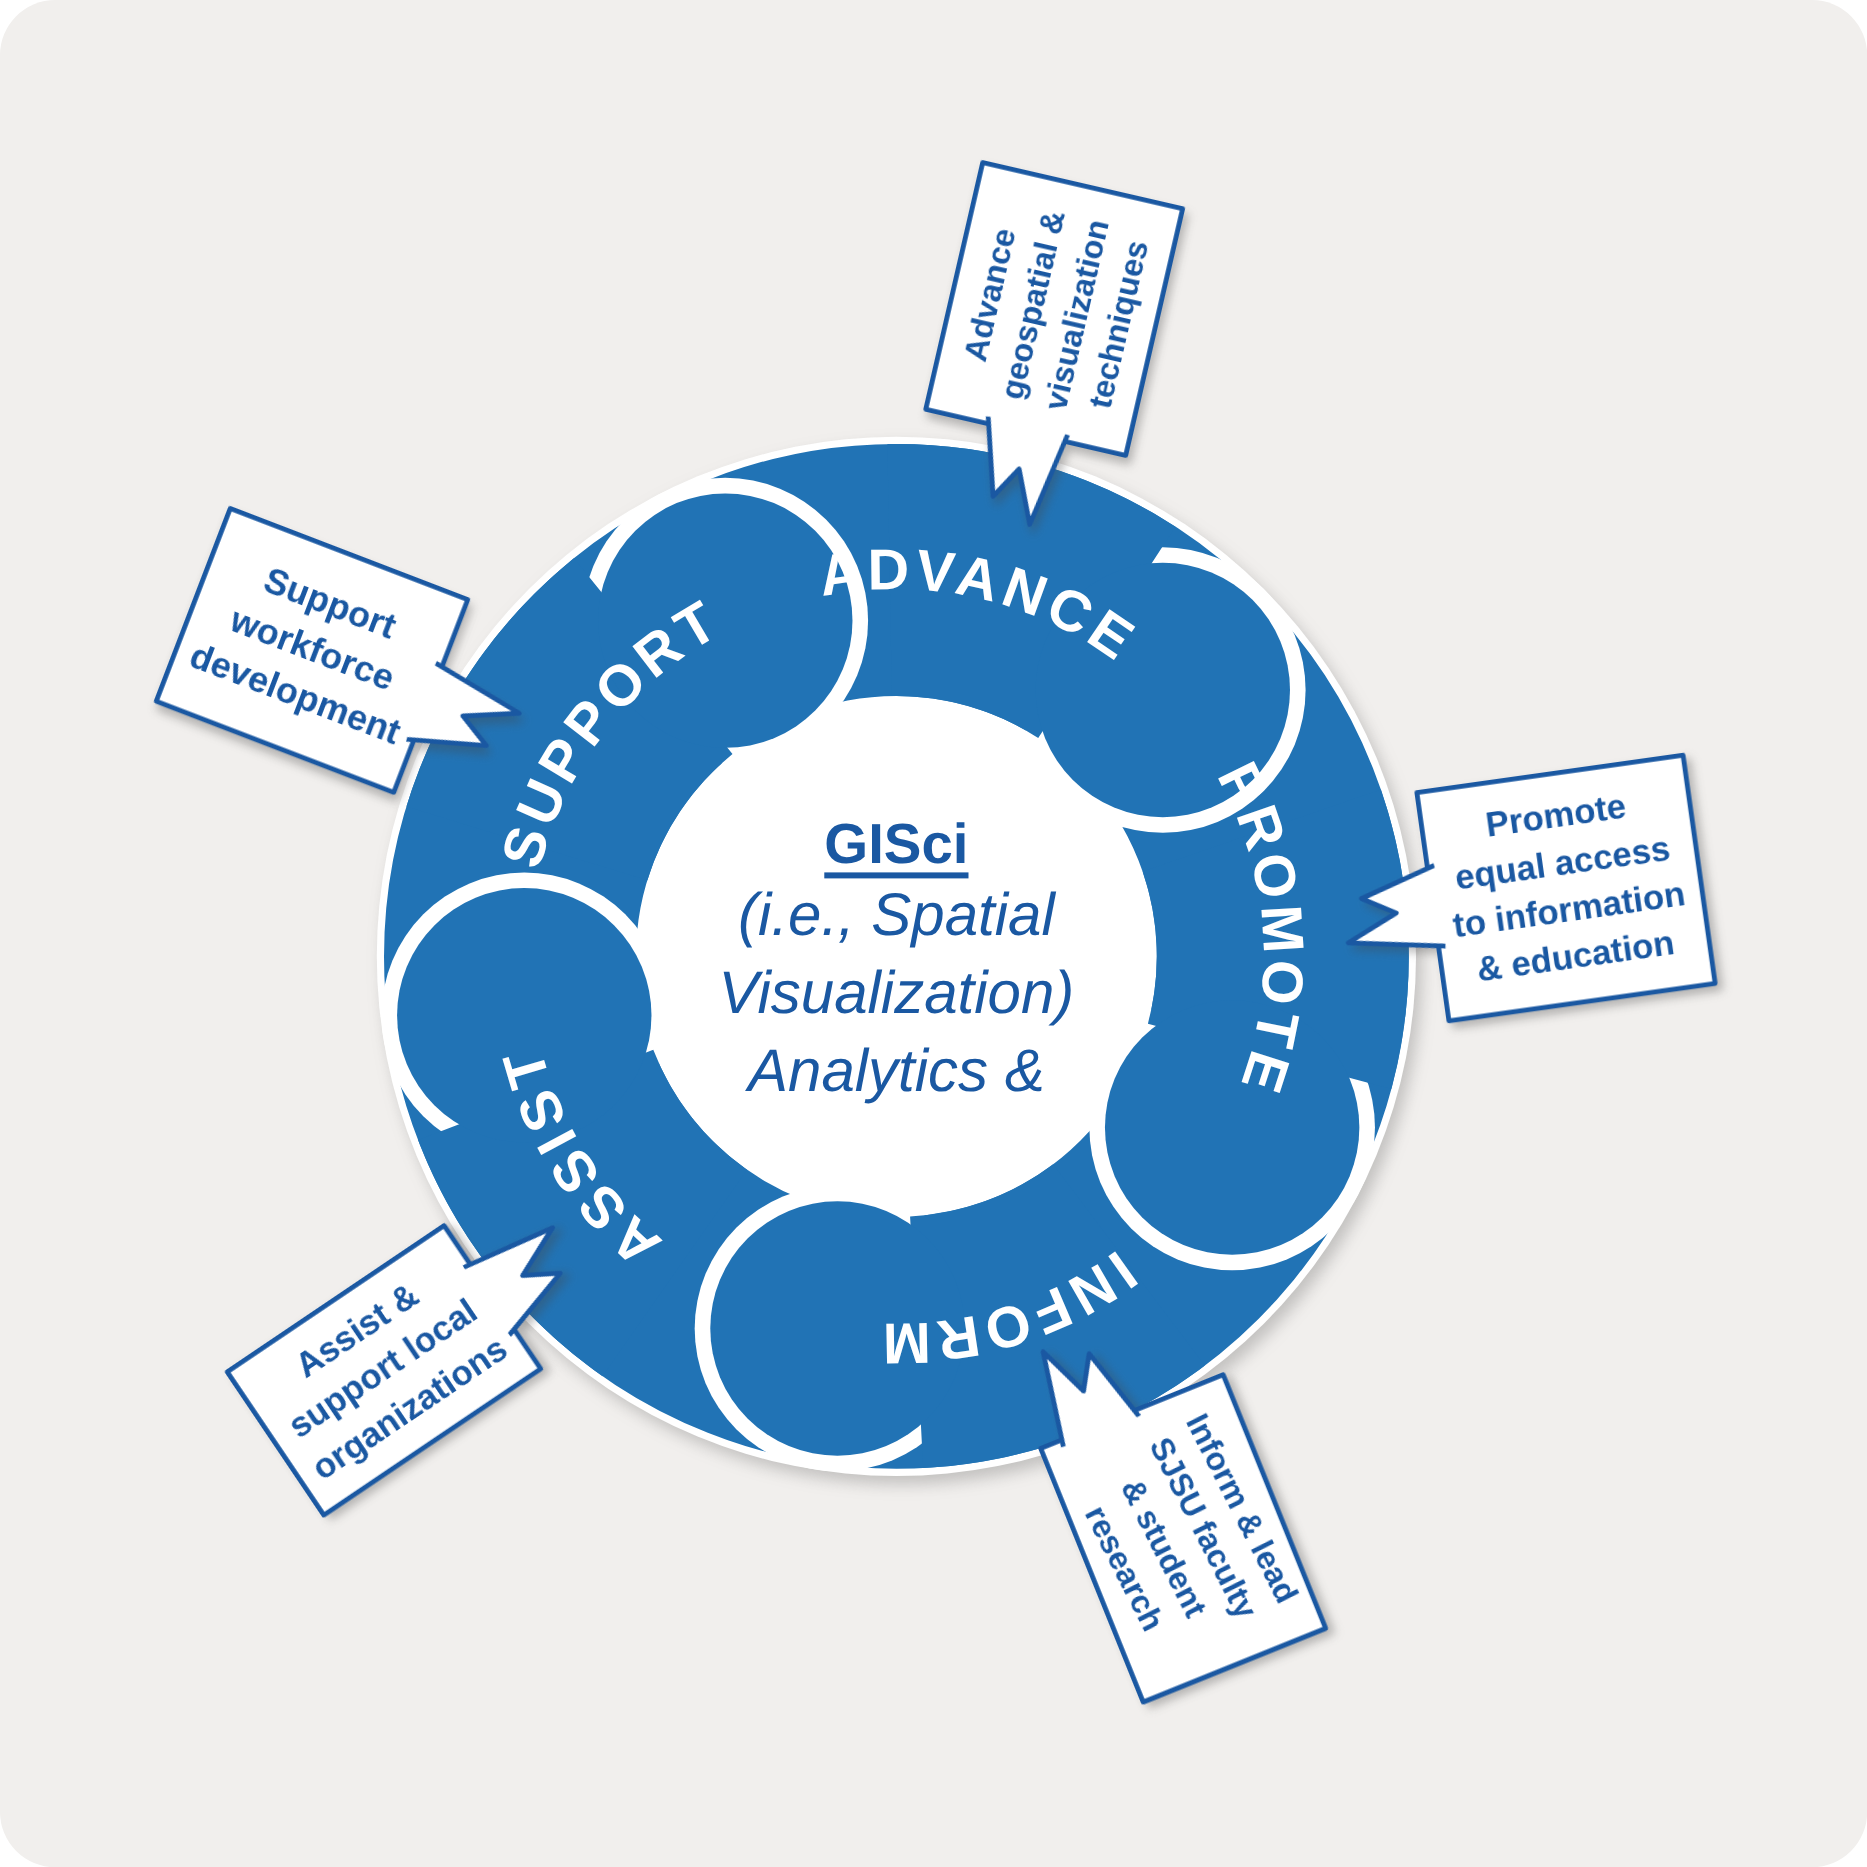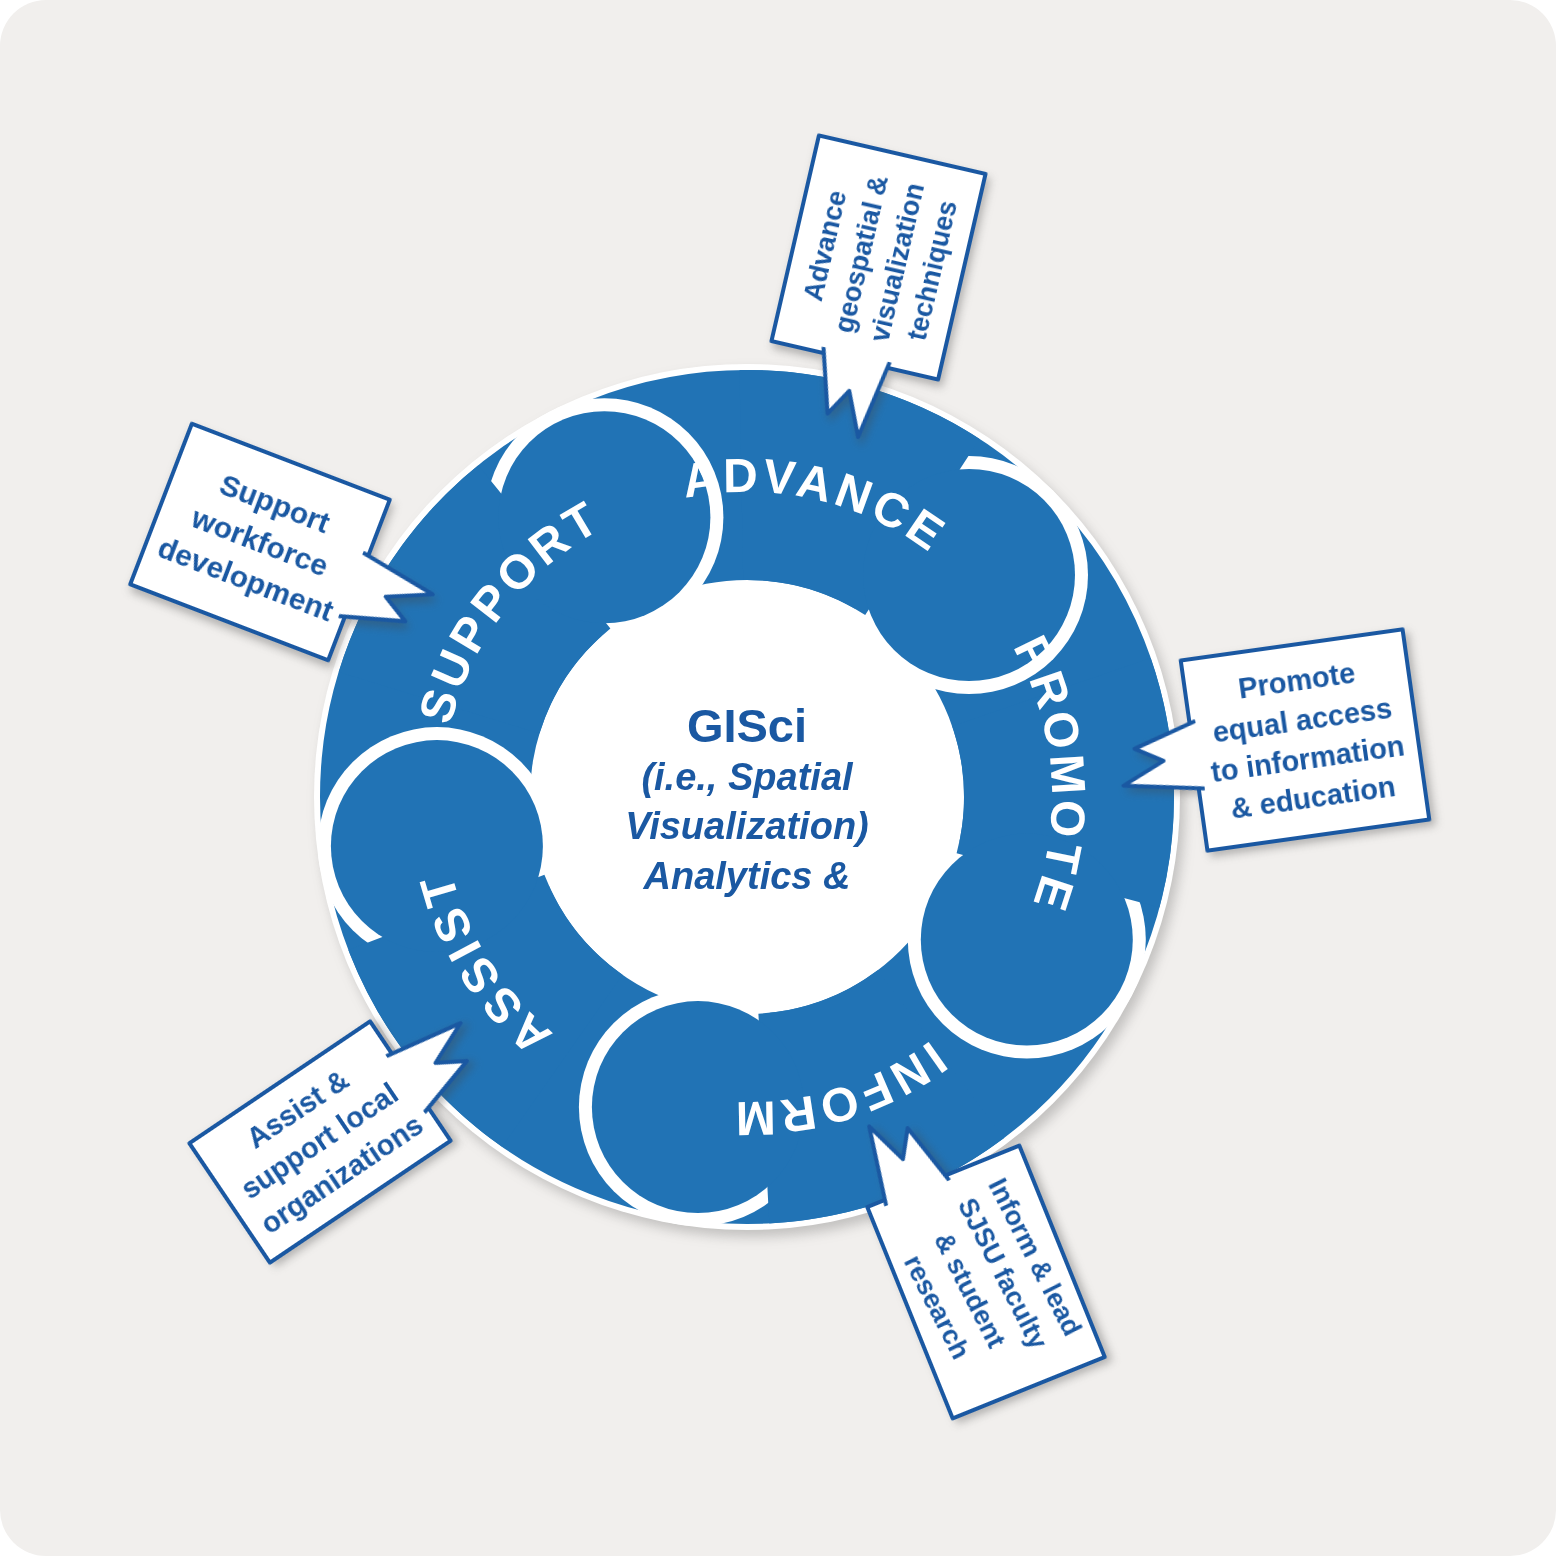--- a/index.html
+++ b/index.html
@@ -22,24 +22,24 @@
     font-family:"Liberation Sans", sans-serif;
     font-weight:bold; font-size:48px; letter-spacing:6px; fill:#ffffff;
   }
   .center-text {
     position:absolute; left:747px; top:800px; width:400px;
     transform:translate(-50%,-50%);
     text-align:center; color:#1a58a2;
   }
   .center-title {
     font-size:47px; font-weight:bold;
-    text-decoration-thickness:5px; text-underline-offset:8px;
+    text-decoration:underline; text-decoration-thickness:5px; text-underline-offset:8px;
     margin-bottom:0;
   }
-  .center-sub { font-size:38px; font-style:italic; line-height:1.30;font-weight:bold; }
+  .center-sub { font-size:50px; font-style:italic; line-height:1.30; }
   .callout {
     position:absolute; background:#ffffff;
     border:4px solid #1a58a2; border-radius:2px;
     filter: drop-shadow(4px 5px 4px rgba(70,70,70,0.35));
   }
   .co-inner {
     position:absolute; left:50%; top:50%;
     display:flex; flex-direction:column; justify-content:center;
     text-align:center; color:#1a58a2; font-weight:bold;
   }

